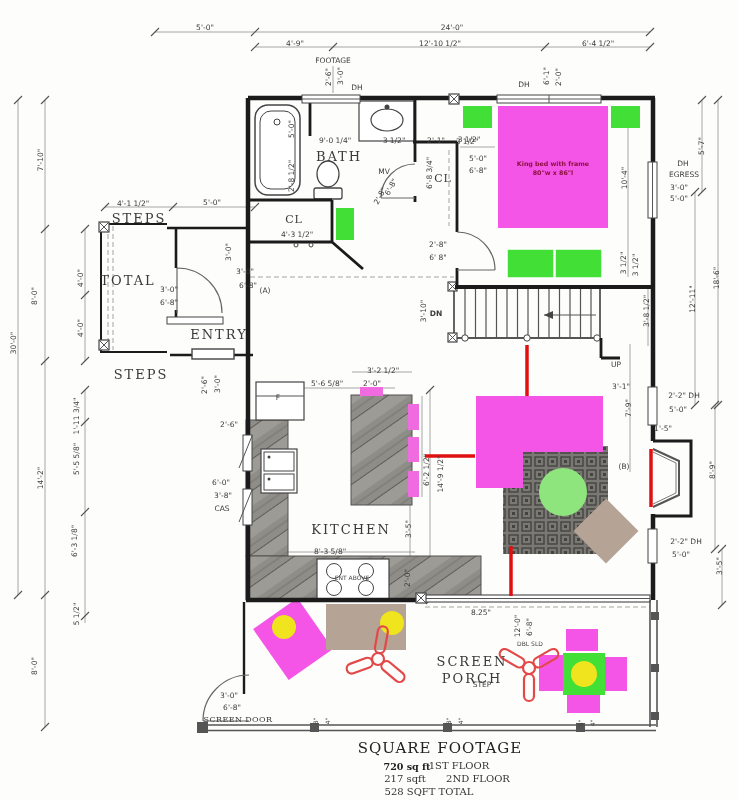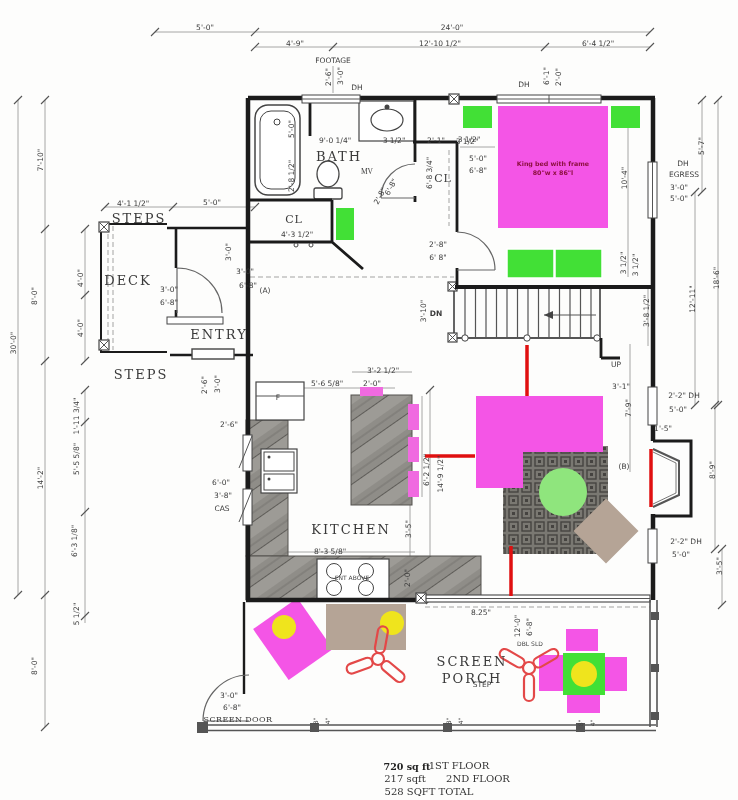--- a/index.html
+++ b/index.html
@@ -316,21 +316,21 @@
       <span class="lbl" style="left: 712px; top: 470px; transform: translate(-50%, -50%) rotate(-90deg);">8'-9"</span>
       <span class="lbl" style="left: 686px; top: 541px;">2'-2" DH</span>
       <span class="lbl" style="left: 681px; top: 554px;">5'-0"</span>
       <span class="lbl" style="left: 719px; top: 566px; transform: translate(-50%, -50%) rotate(-90deg);">3'-5"</span>
       <span class="lbl" style="left: 291px; top: 129px; transform: translate(-50%, -50%) rotate(-90deg);">5'-0"</span>
       <span class="lbl" style="left: 335px; top: 140px;">9'-0 1/4"</span>
       <span class="lbl" style="left: 394px; top: 140px;">3 1/2"</span>
       <span class="lbl" style="left: 436px; top: 140px;">2'-1"</span>
       <span class="lbl" style="left: 469px; top: 139px;">3 1/2"</span>
       <span class="lbl" style="left: 291px; top: 176px; transform: translate(-50%, -50%) rotate(-90deg);">2'-8 1/2"</span>
-      <span class="lbl" style="left: 367px; top: 171px; font-family: Liberation Serif, serif;">MV</span>
+      <span class="lbl" style="left: 384px; top: 171px;">MV</span>
       <span class="lbl" style="left: 297px; top: 234px;">4'-3 1/2"</span>
       <span class="lbl" style="left: 429px; top: 173px; transform: translate(-50%, -50%) rotate(-90deg);">6'-8 3/4"</span>
       <span class="lbl" style="left: 380px; top: 196px; transform: translate(-50%, -50%) rotate(-62deg);">2'-8"</span>
       <span class="lbl" style="left: 391px; top: 187px; transform: translate(-50%, -50%) rotate(-62deg);">6'-8"</span>
       <span class="lbl" style="left: 467px; top: 141px;">3 1/2"</span>
       <span class="lbl" style="left: 478px; top: 158px;">5'-0"</span>
       <span class="lbl" style="left: 478px; top: 170px;">6'-8"</span>
       <span class="lbl" style="left: 438px; top: 244px;">2'-8"</span>
       <span class="lbl" style="left: 438px; top: 257px;">6' 8"</span>
       <span class="lbl" style="left: 623px; top: 263px; transform: translate(-50%, -50%) rotate(-90deg);">3 1/2"</span>
@@ -369,31 +369,32 @@
       <span class="lbl tiny" style="left: 315px; top: 721px; transform: translate(-50%, -50%) rotate(-90deg);">8"</span>
       <span class="lbl tiny" style="left: 327px; top: 721px; transform: translate(-50%, -50%) rotate(-90deg);">4"</span>
       <span class="lbl tiny" style="left: 448px; top: 721px; transform: translate(-50%, -50%) rotate(-90deg);">8"</span>
       <span class="lbl tiny" style="left: 460px; top: 721px; transform: translate(-50%, -50%) rotate(-90deg);">4"</span>
       <span class="lbl tiny" style="left: 580px; top: 723px; transform: translate(-50%, -50%) rotate(-90deg);">8"</span>
       <span class="lbl tiny" style="left: 592px; top: 723px; transform: translate(-50%, -50%) rotate(-90deg);">4"</span>
       <span class="lbl tiny" style="left: 352px; top: 577px;">ENT ABOVE</span>
       <span class="lbl room" style="left: 339px; top: 156px;">BATH</span>
       <span class="lbl room-sm" style="left: 294px; top: 219px;">CL</span>
       <span class="lbl room-sm" style="left: 443px; top: 178px;">CL</span>
-      <span class="lbl room" style="left: 128px; top: 280px;">DECK</span>
+      <span class="lbl room" style="left: 128px; top: 280px;">TOTAL</span>
       <span class="lbl room" style="left: 219px; top: 334px;">ENTRY</span>
       <span class="lbl room" style="left: 139px; top: 218px;">STEPS</span>
       <span class="lbl room" style="left: 141px; top: 374px;">STEPS</span>
       <span class="lbl room" style="left: 351px; top: 529px;">KITCHEN</span>
       <span class="lbl room" style="left: 472px; top: 661px;">SCREEN</span>
       <span class="lbl room" style="left: 472px; top: 678px;">PORCH</span>
       <span class="lbl room-xs" style="left: 238px; top: 719px;">SCREEN DOOR</span>
     </div>
 
 <span class="lbl bed" style="left:553px;top:163px">King bed with frame</span>
 <span class="lbl bed" style="left:553px;top:172px">80"w x 86"l</span>
 
+<span class="lbl title" style="left:440px;top:748px">SQUARE FOOTAGE</span>
 <span class="lbl foot foot-b" style="left:407px;top:766px">720 sq ft</span>
 <span class="lbl foot" style="left:459px;top:765px">1ST FLOOR</span>
 <span class="lbl foot" style="left:405px;top:778px">217 sqft</span>
 <span class="lbl foot" style="left:478px;top:778px">2ND FLOOR</span>
 <span class="lbl foot" style="left:429px;top:791px">528 SQFT TOTAL</span>
 </div>
 
 </body></html>

